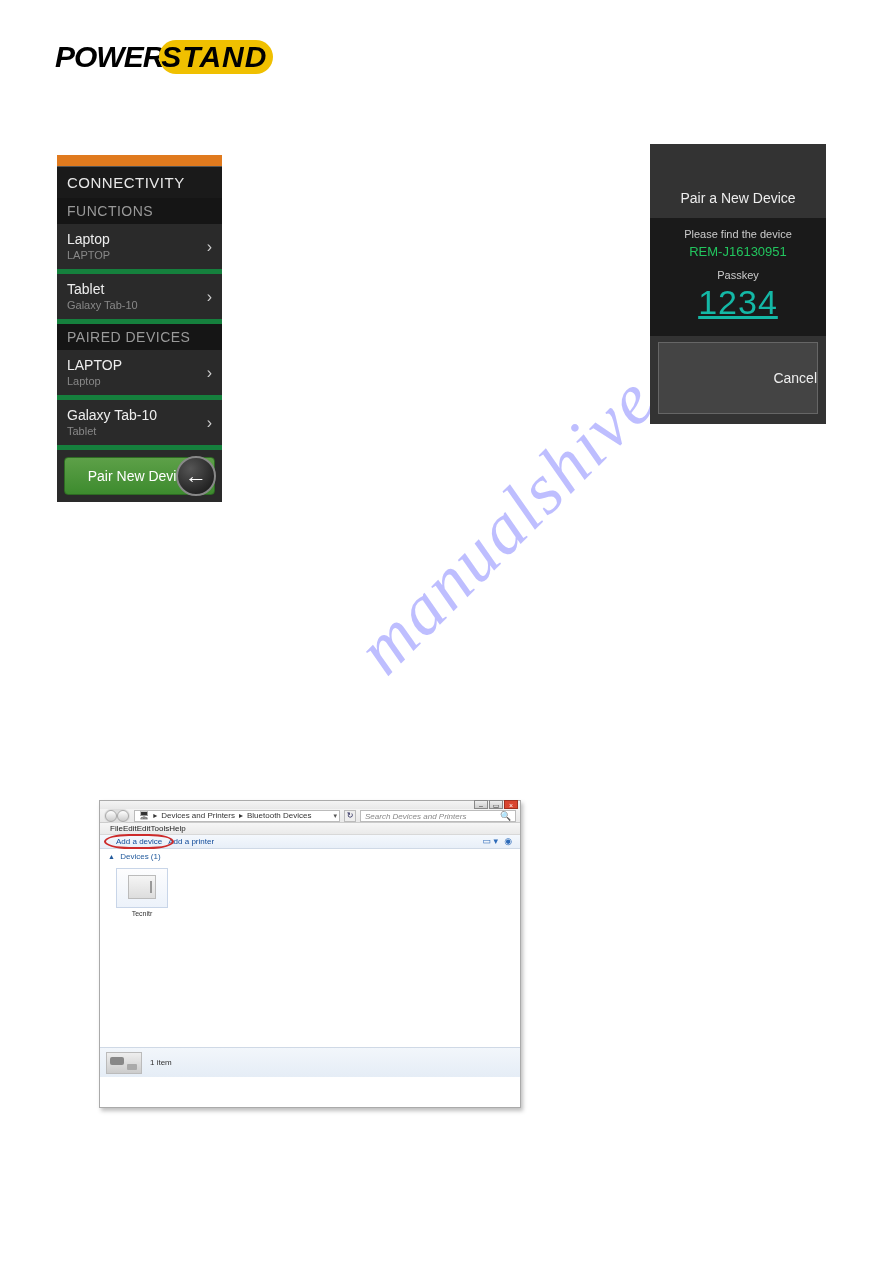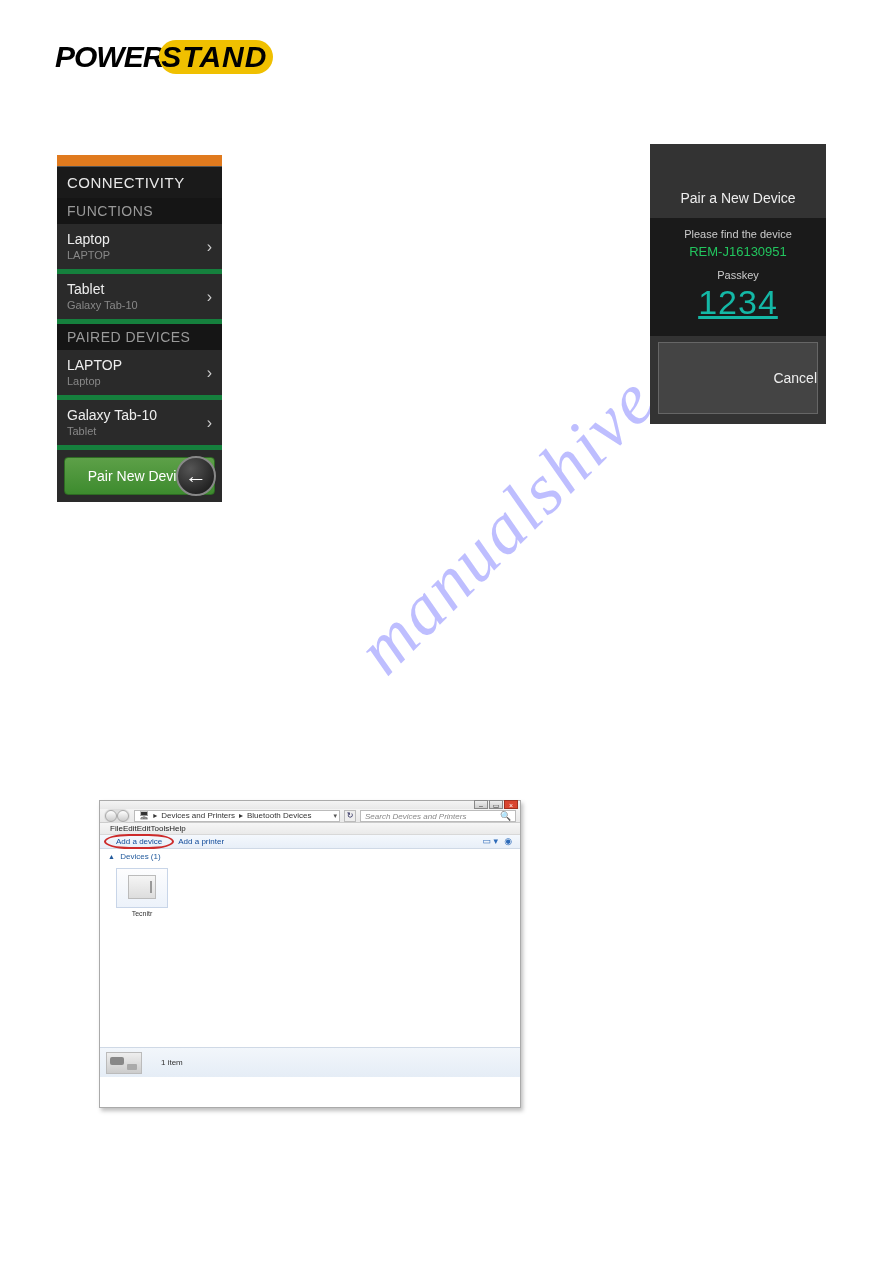--- a/index.html
+++ b/index.html
@@ -256,21 +256,20 @@
     gap: 0;
     padding: 1px 10px;
     background: linear-gradient(#f6f6f6,#eaeaea);
     border-bottom: 1px solid #d8d8d8;
     font-size: 8px;
     color: #222;
   }
   .win .toolbar {
     display: flex;
     align-items: center;
-    gap: 10px;
     padding: 2px 10px;
     background: linear-gradient(#f4f8fd,#e8eff8);
     border-bottom: 1px solid #cfd9e6;
     font-size: 8px;
     color: #114b9a;
     height: 14px;
     position: relative;
   }
   .win .toolbar .add-device-oval {
     position: relative;
@@ -332,21 +331,21 @@
   .win .device-tile .name { font-size: 7px; color:#333; margin-top:2px;}
   .win .statusbar {
     position: absolute;
     left: 0; right: 0; bottom: 0;
     height: 30px;
     background: linear-gradient(#f2f6fb,#e5edf6);
     border-top: 1px solid #cfd9e6;
     display: flex;
     align-items: center;
     padding: 0 6px;
-    gap: 19px;
+    gap: 8px;
   }
   .win .statusbar .thumb {
     width: 36px; height: 22px;
     background: linear-gradient(#eee,#ccc);
     border:1px solid #bbb;
     position: relative;
   }
   .win .statusbar .thumb::before{
     content:"";
     position:absolute;

